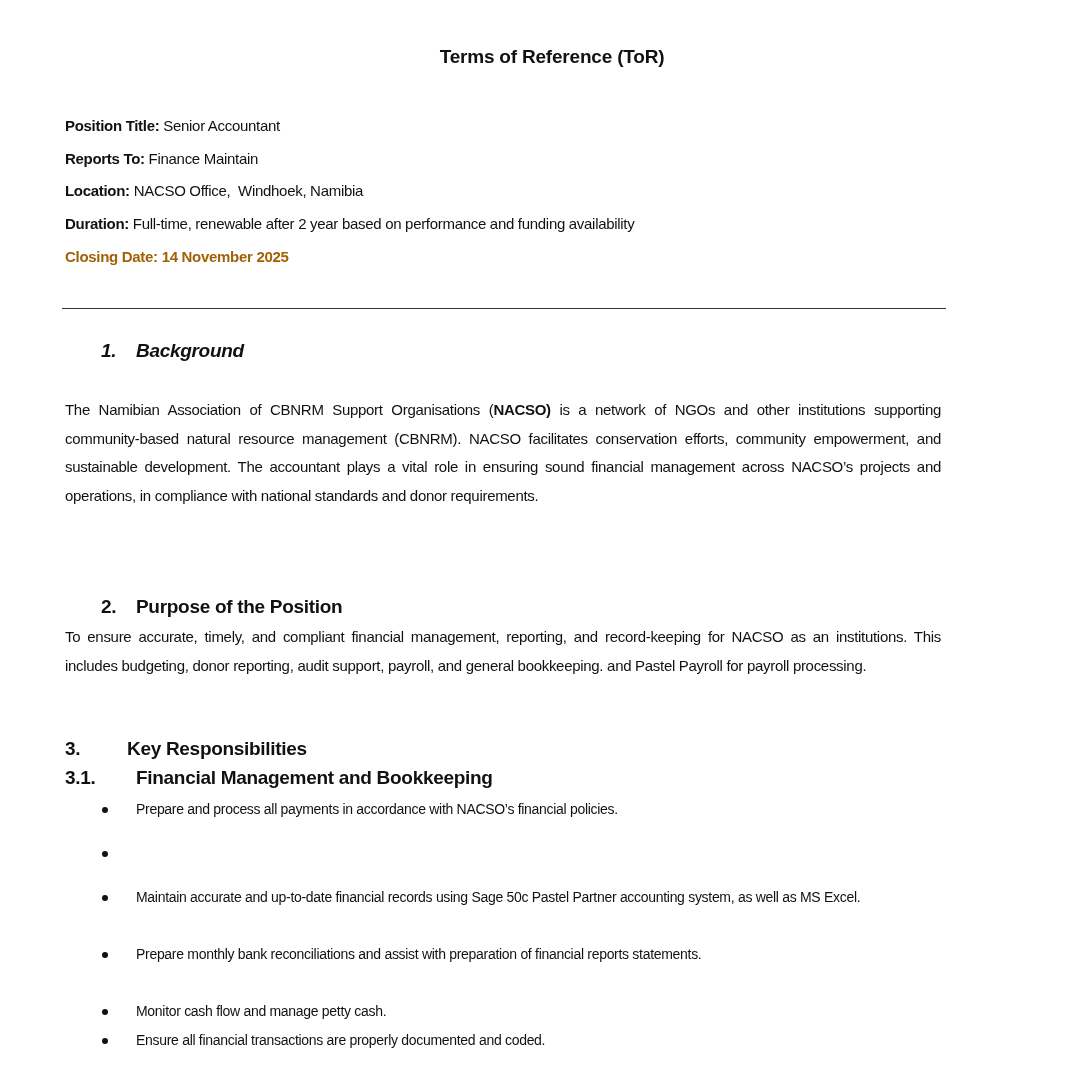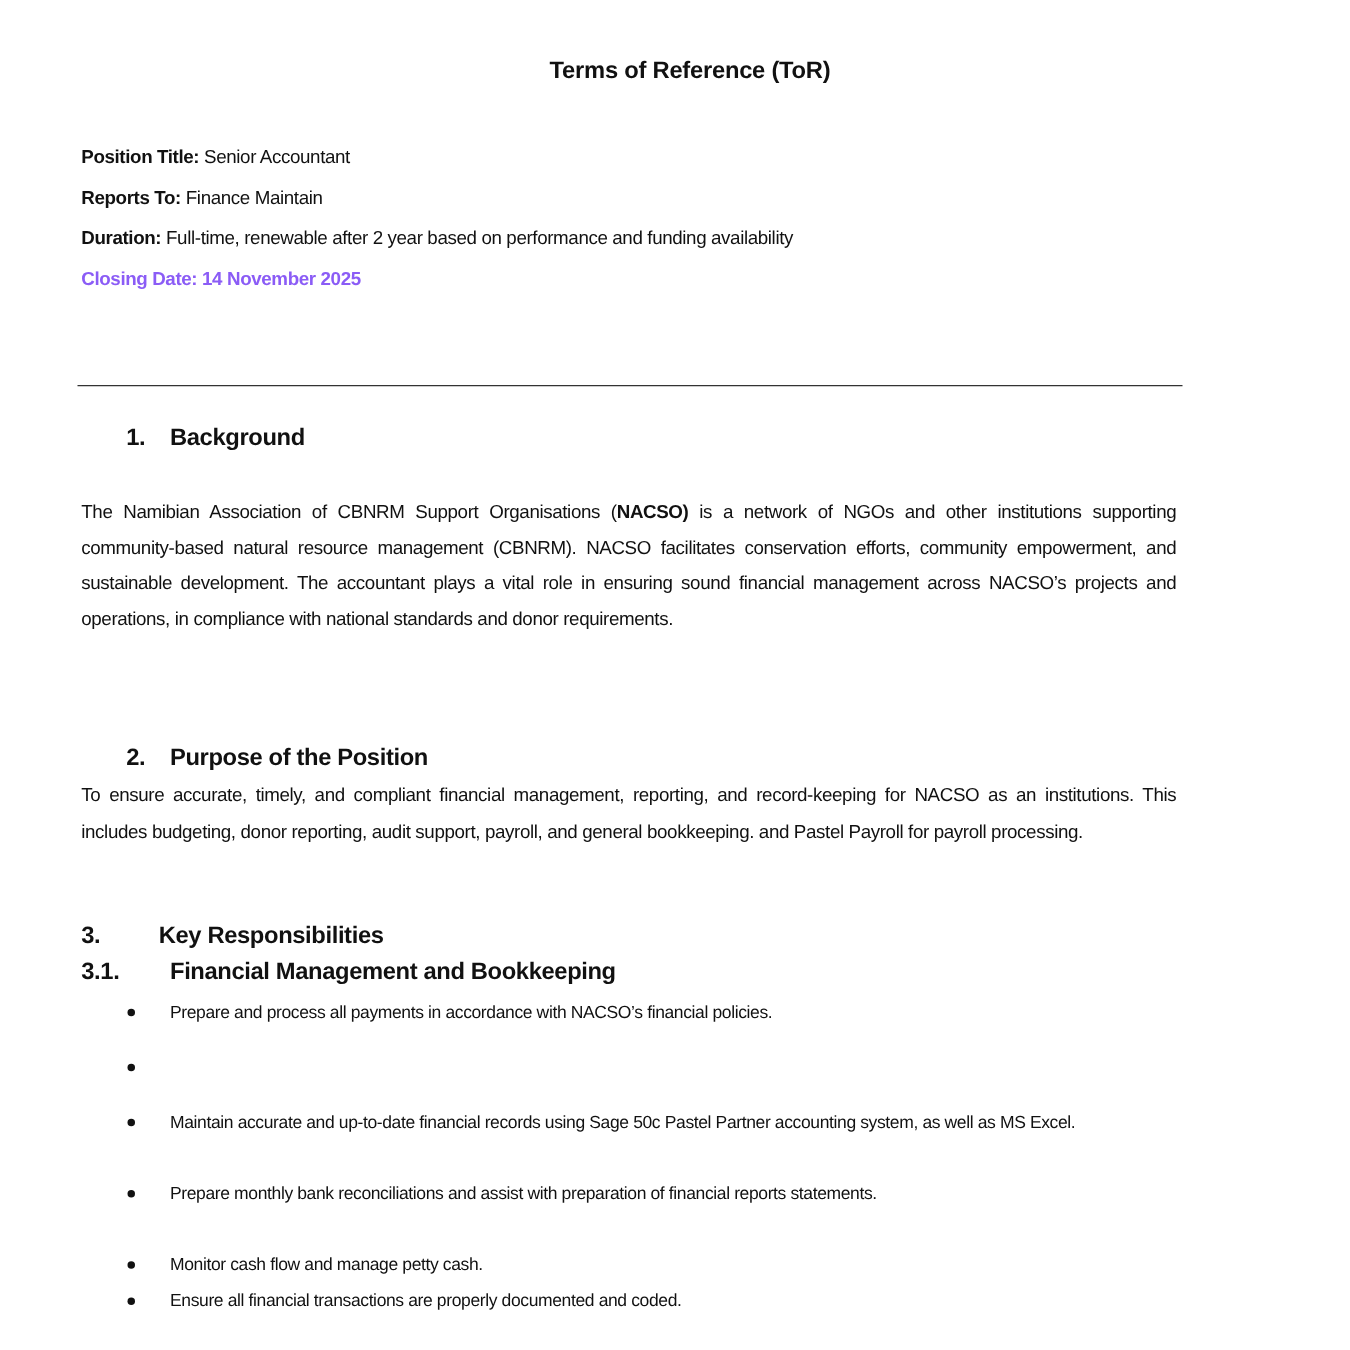--- a/index.html
+++ b/index.html
@@ -40,21 +40,21 @@
       font-size: 15px;
       letter-spacing: -0.3px;
     }
     .meta-line {
       height: 32.7px;
       line-height: 28px;
       white-space: nowrap;
     }
     .meta-line b { font-weight: bold; }
     .closing {
-      color: #8b5cf6;
+      color: #a16207;
       font-weight: bold;
     }
     .rule {
       position: absolute;
       left: 62px;
       top: 308px;
       width: 884px;
       height: 0;
       border-top: 1.5px solid #333333;
     }
@@ -111,28 +111,31 @@
   <div class="doc-title">Terms of Reference (ToR)</div>
 
   <div class="meta">
     <div class="meta-line">
       <b>Position Title:</b><span> Senior Accountant</span>
     </div>
     <div class="meta-line">
       <b>Reports To:</b><span> Finance Maintain</span>
     </div>
     <div class="meta-line">
+      <b>Location:</b><span style="white-space:pre;"> NACSO Office,  Windhoek, Namibia</span>
+    </div>
+    <div class="meta-line">
       <b>Duration:</b><span> Full-time, renewable after 2 year based on performance and funding availability</span>
     </div>
     <div class="meta-line closing">Closing Date: 14 November 2025</div>
   </div>
 
   <div class="rule"></div>
 
-  <div class="section-heading" style="left:101px; top:340px;">
+  <div class="section-heading" style="left:101px; top:340px;font-style:italic;">
     <span class="num" style="width:35px;">1.</span><span>Background</span>
   </div>
 
   <div class="para" style="top:396px;">
     <span>The Namibian Association of CBNRM Support Organisations (</span><b>NACSO)</b><span> is a network of NGOs and other institutions supporting community-based natural resource management (CBNRM). NACSO facilitates conservation efforts, community empowerment, and sustainable development. The accountant plays a vital role in ensuring sound financial management across NACSO’s projects and operations, in compliance with national standards and donor requirements.</span>
   </div>
 
   <div class="section-heading" style="left:101px; top:596px;">
     <span class="num" style="width:35px;">2.</span><span>Purpose of the Position</span>
   </div>

